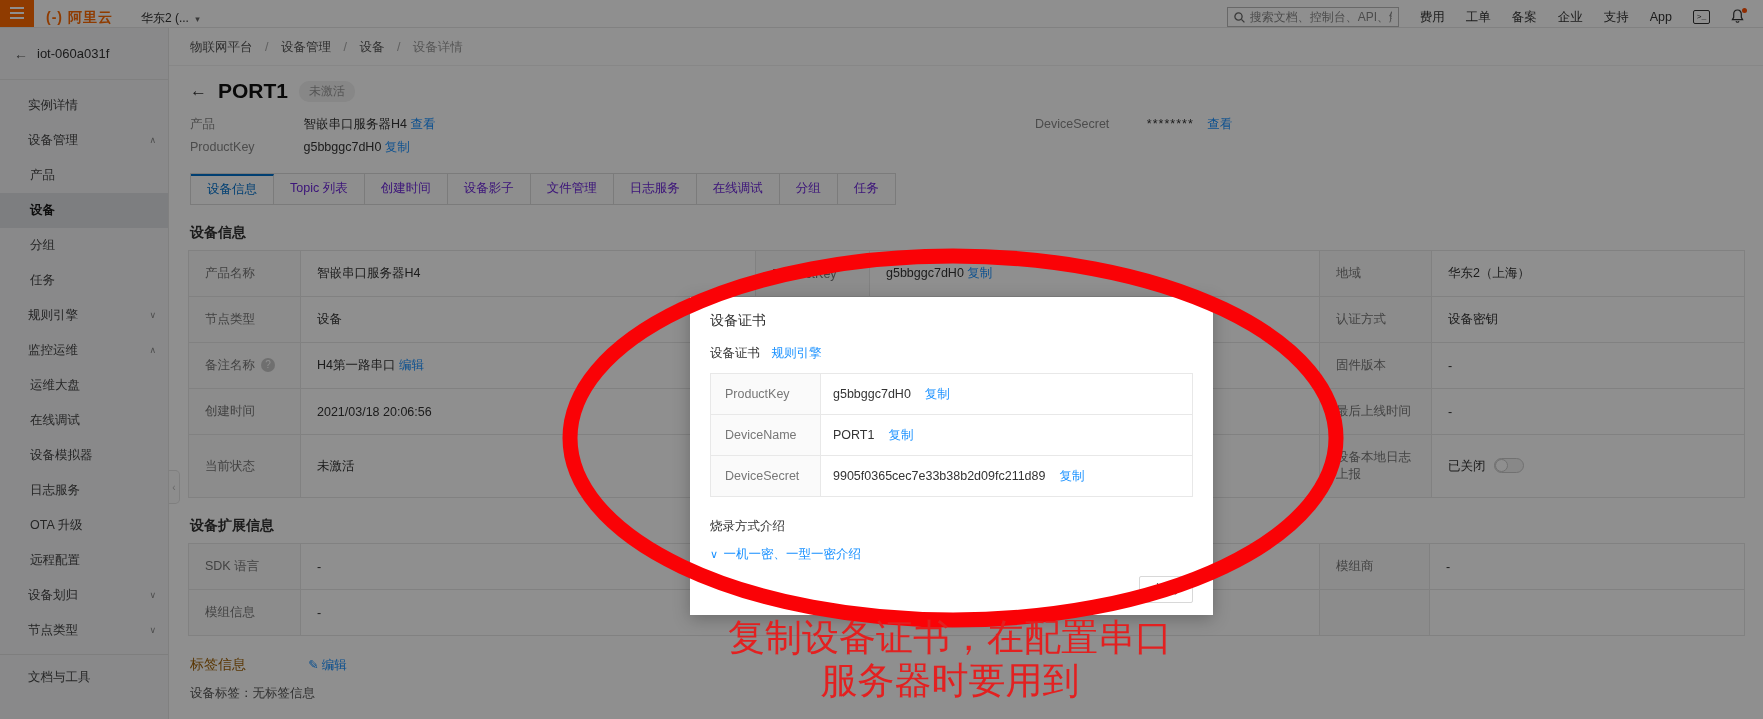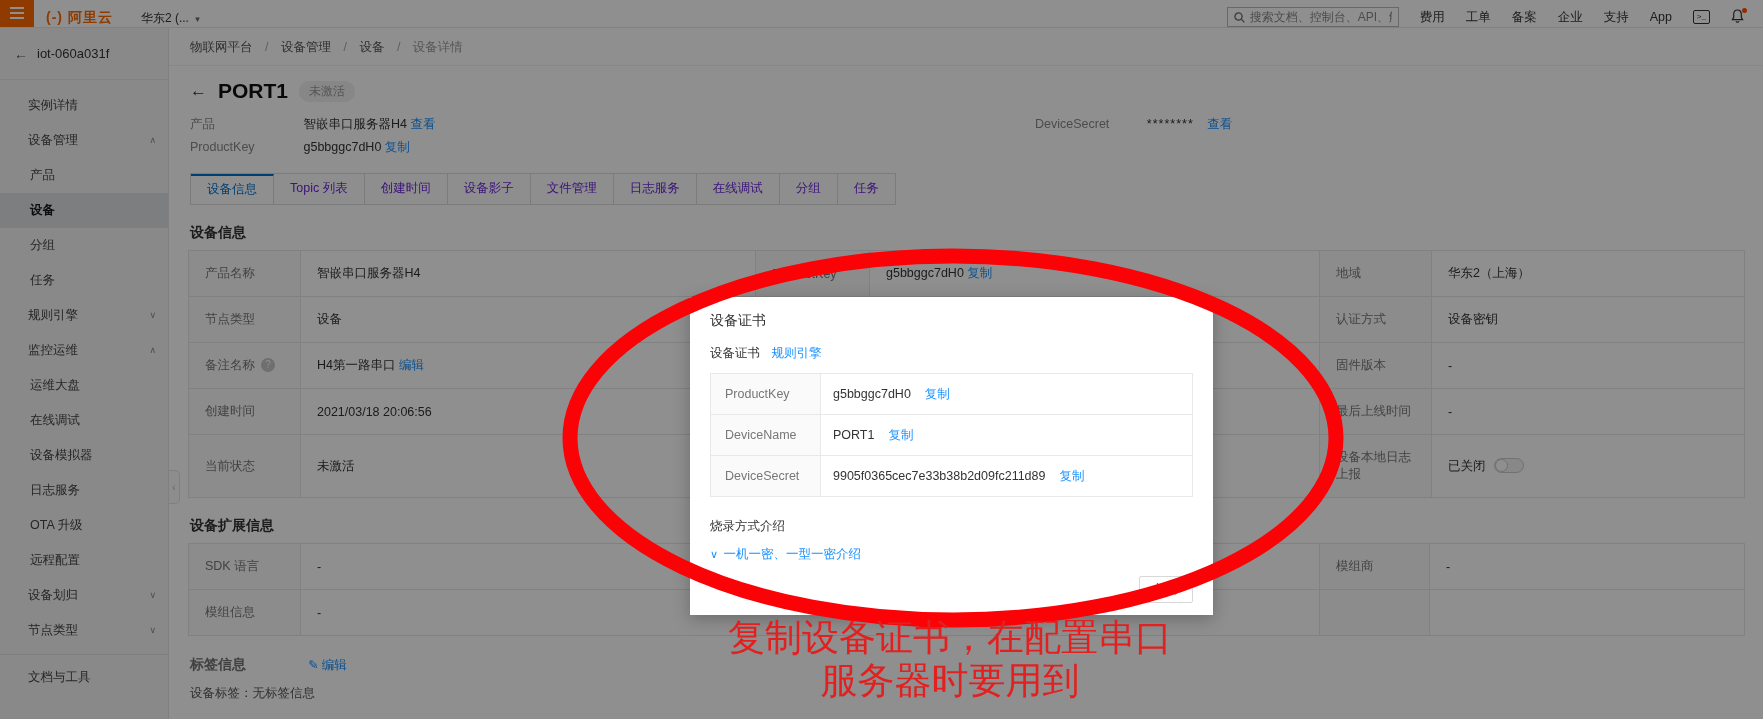--- a/index.html
+++ b/index.html
@@ -75,21 +75,21 @@
     overflow:hidden; vertical-align:middle;margin-left:11px; }
   table.grid td.lbl { background:#fafafa; color:#777; }
   .help { display:inline-block; width:14px; height:14px; line-height:14px; border-radius:50%;
     background:#c6c6c6; color:#fff; font-size:10px; text-align:center; margin-left:6px; vertical-align:1px; }
   .toggle { display:inline-block; position:relative; width:30px; height:15px; border:1px solid #c9c9c9;
     border-radius:8px; background:#f2f2f2; vertical-align:-3px; margin-left:8px; cursor:pointer; }
   .toggle .knob { position:absolute; left:0; top:0; width:13px; height:13px; border-radius:50%;
     background:#fff; border:1px solid #c9c9c9; }
 
   .tag-row { margin:20px 0 0 21px; font-size:14px; }
-  .tag-heading { font-weight:bold; color:#737373; }
+  .tag-heading { font-weight:normal; color:#a16207; }
   .tag-edit { margin-left:58px; font-size:12.5px; }
   .tag-line { margin:11px 0 0 21px; font-size:12.5px; color:#555; }
 
   .collapse-handle { position:absolute; left:169px; top:470px; width:11px; height:34px; background:#fcfcfc;
     border:1px solid #e2e2e2; border-left:none; border-radius:0 5px 5px 0; z-index:1;
     display:flex; align-items:center; justify-content:center; color:#b5b5b5; font-size:10px; cursor:pointer; }
 
   
   .overlay { position:absolute; inset:0; background:rgba(0,0,0,0.44); z-index:10; }
   .modal { position:absolute; left:690px; top:297px; width:523px; height:318px; background:#fff;

